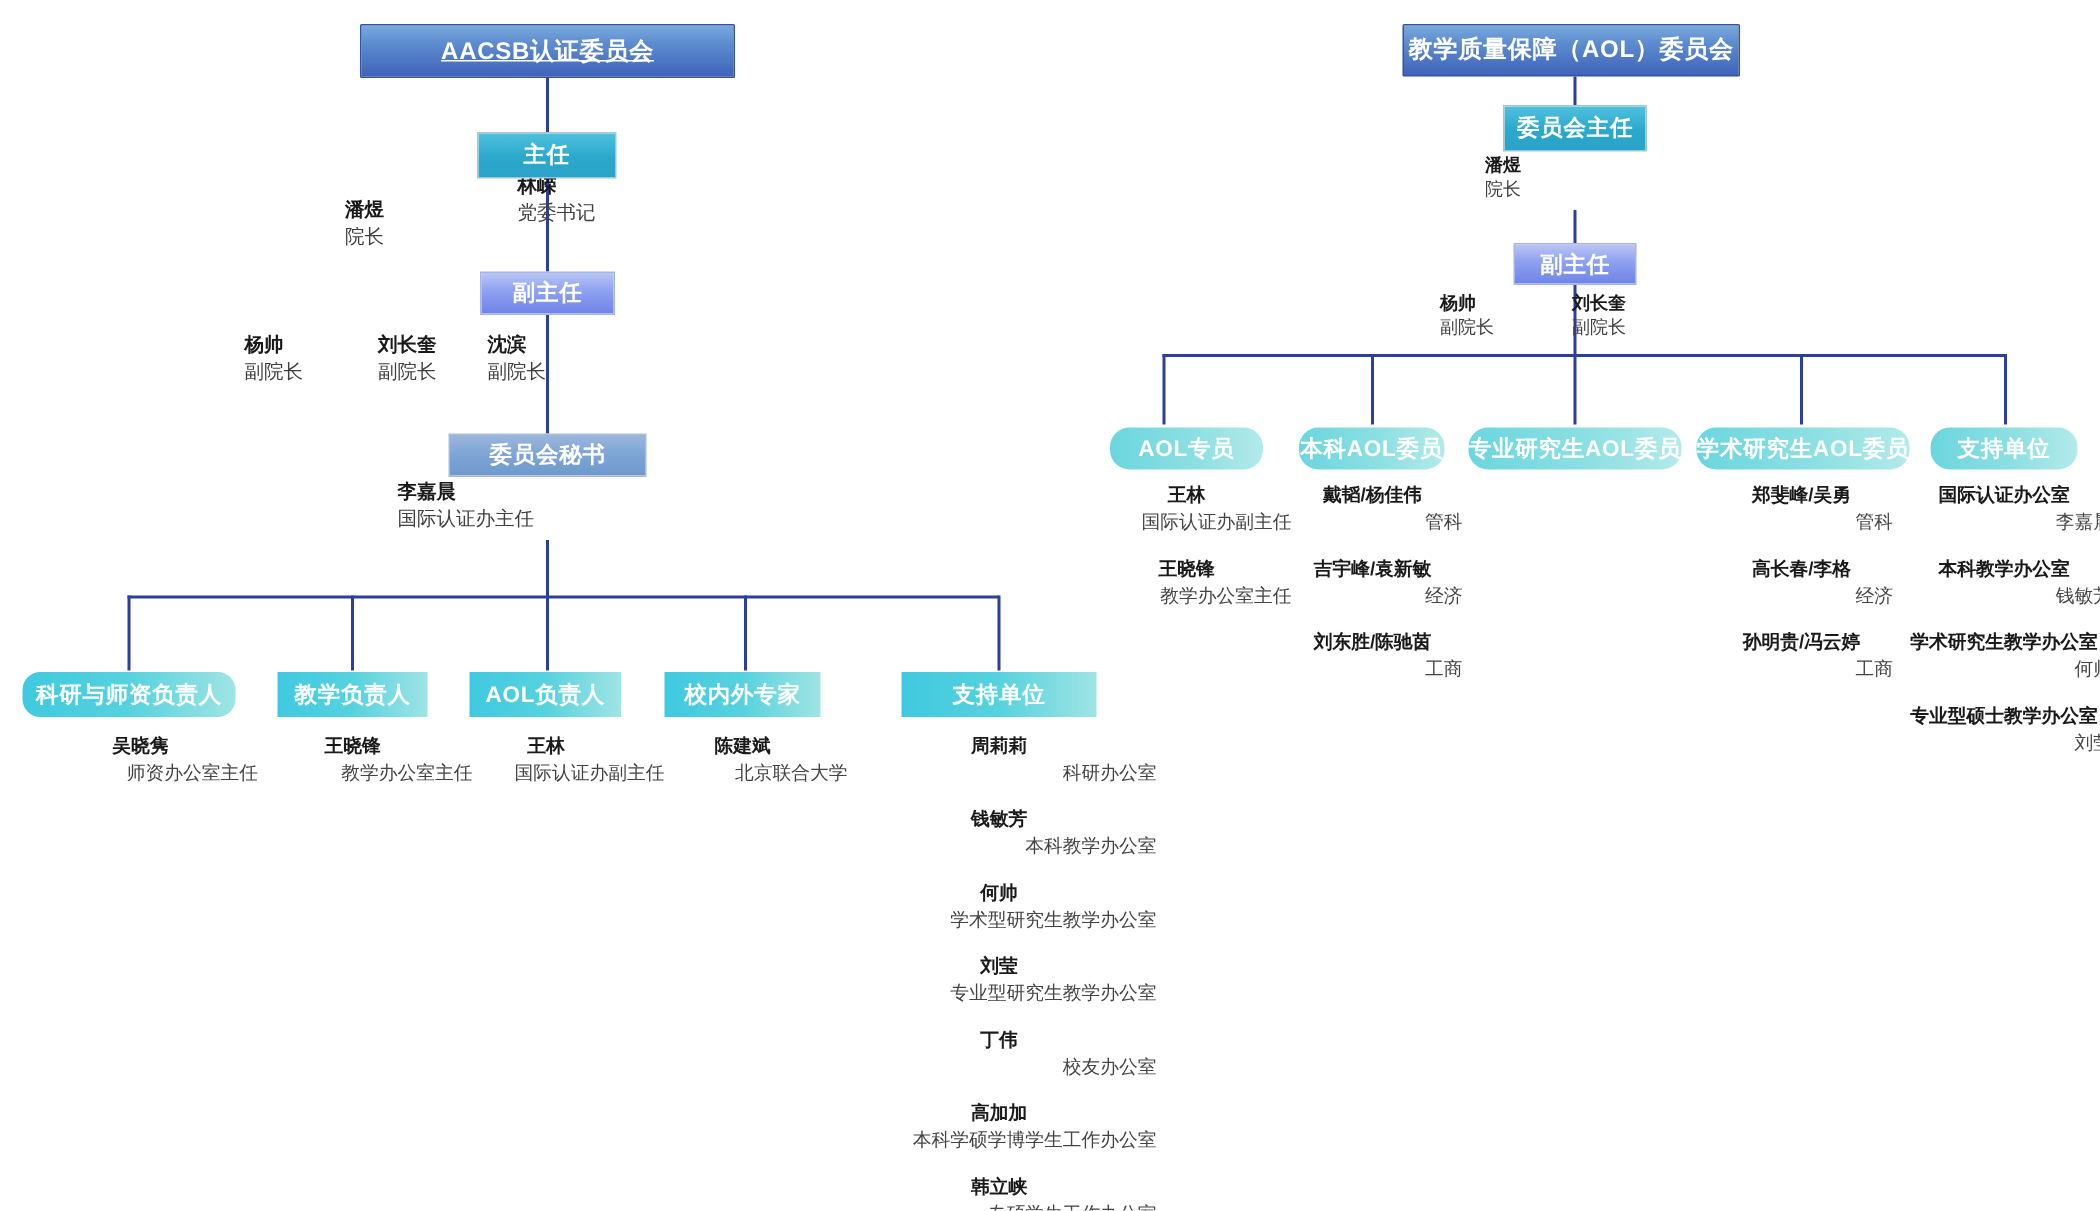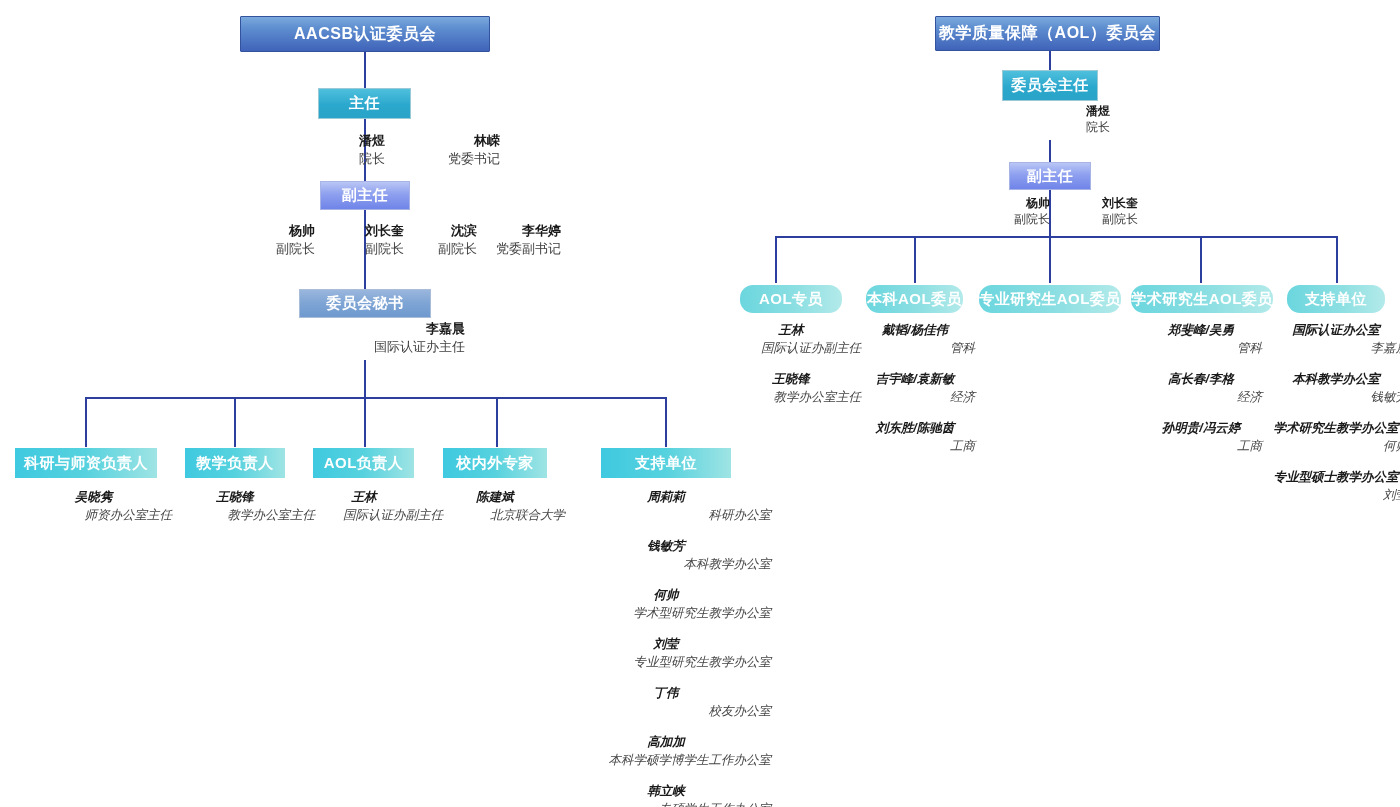--- a/index.html
+++ b/index.html
@@ -59,105 +59,102 @@
   }
 
   
   .ln { position: absolute; background: #2d3f9e; z-index: 1; }
   .ln.v { width: 2px; }
   .ln.h { height: 2px; }
 
   
   .person {
     position: absolute;
-    text-align: right;
+    text-align: left;
     line-height: 1.35;
     z-index: 2;
+    font-family: Liberation Mono, monospace;
   }
   .person .nm {
     font-weight: bold;
     font-size: 13px;
     color: #1a1a1a;
     white-space: nowrap;
   }
   .person .rl {
     font-size: 13px;
     color: #404040;
     white-space: nowrap;
   }
   .person.sm .nm { font-size: 12px; }
   .person.sm .rl { font-size: 12px; }
 
-  .stack { position: absolute; text-align: center; z-index: 2; font-style: italic; }
+  .stack { position: absolute; text-align: center; z-index: 2; }
   .stack .entry { margin-bottom: 14px; line-height: 1.4; }
   .stack .entry:last-child { margin-bottom: 0; }
   .stack .nm { font-weight: bold; font-size: 12.5px; color: #1a1a1a; white-space: nowrap; }
   .stack .rl { font-size: 12.5px; color: #444; white-space: nowrap; text-align: right; }
 </style>
 </head>
 <body>
 
 <div class="chart">
 
-  <div class="box title" style="left:240px; top:16px; width:250px; height:36px;">AACSB认证委员会</div>
+  <div class="box title" style="left:240px; top:16px; width:250px; height:36px;text-decoration:underline;">AACSB认证委员会</div>
 
   <div class="ln v" style="left:364px; top:52px; height:36px;"></div>
 
   <div class="box teal-dark" style="left:318px; top:88px; width:93px; height:31px;">主任</div>
 
   <div class="ln v" style="left:364px; top:119px; height:62px;"></div>
 
   <div class="person" style="left:230px; top:132px; width:155px;">
     <div class="nm">潘煜</div>
     <div class="rl">院长</div>
   </div>
-  <div class="person" style="left:345px; top:132px; width:155px;">
+  <div class="person" style="left:345px; top:116px; width:155px;">
     <div class="nm">林嵘</div>
     <div class="rl">党委书记</div>
   </div>
 
   <div class="box periwinkle" style="left:320px; top:181px; width:90px; height:29px;">副主任</div>
 
   <div class="ln v" style="left:364px; top:210px; height:79px;"></div>
 
   <div class="person" style="left:163px; top:222px; width:152px;">
     <div class="nm">杨帅</div>
     <div class="rl">副院长</div>
   </div>
   <div class="person" style="left:252px; top:222px; width:152px;">
     <div class="nm">刘长奎</div>
     <div class="rl">副院长</div>
   </div>
   <div class="person" style="left:325px; top:222px; width:152px;">
     <div class="nm">沈滨</div>
     <div class="rl">副院长</div>
-  </div>
-  <div class="person" style="left:409px; top:222px; width:152px;">
-    <div class="nm">李华婷</div>
-    <div class="rl">党委副书记</div>
   </div>
 
   <div class="box steel" style="left:299px; top:289px; width:132px; height:29px;">委员会秘书</div>
 
   <div class="person" style="left:265px; top:320px; width:200px;">
     <div class="nm">李嘉晨</div>
     <div class="rl">国际认证办主任</div>
   </div>
 
   <div class="ln v" style="left:364px; top:360px; height:38px;"></div>
 
   <div class="ln h" style="left:85px; top:397px; width:581px;"></div>
 
   <div class="ln v" style="left:85px;  top:397px; height:50px;"></div>
   <div class="ln v" style="left:234px; top:397px; height:50px;"></div>
   <div class="ln v" style="left:364px; top:397px; height:50px;"></div>
   <div class="ln v" style="left:496px; top:397px; height:50px;"></div>
   <div class="ln v" style="left:665px; top:397px; height:50px;"></div>
 
-  <div class="box teal-grad" style="left:15px; top:448px; width:142px; height:30px;">科研与师资负责人</div>
+  <div class="box teal-grad" style="left:15px; top:448px; width:142px; height:30px;border-radius:12px;">科研与师资负责人</div>
   <div class="box teal-grad" style="left:185px; top:448px; width:100px; height:30px;">教学负责人</div>
   <div class="box teal-grad" style="left:313px; top:448px; width:101px; height:30px;">AOL负责人</div>
   <div class="box teal-grad" style="left:443px; top:448px; width:104px; height:30px;">校内外专家</div>
   <div class="box teal-grad" style="left:601px; top:448px; width:130px; height:30px;">支持单位</div>
 
   <div class="stack" style="left:0px; top:489px; width:172px;padding-left:15px;">
     <div class="entry">
       <div class="nm">吴晓隽</div>
       <div class="rl">师资办公室主任</div>
     </div>

